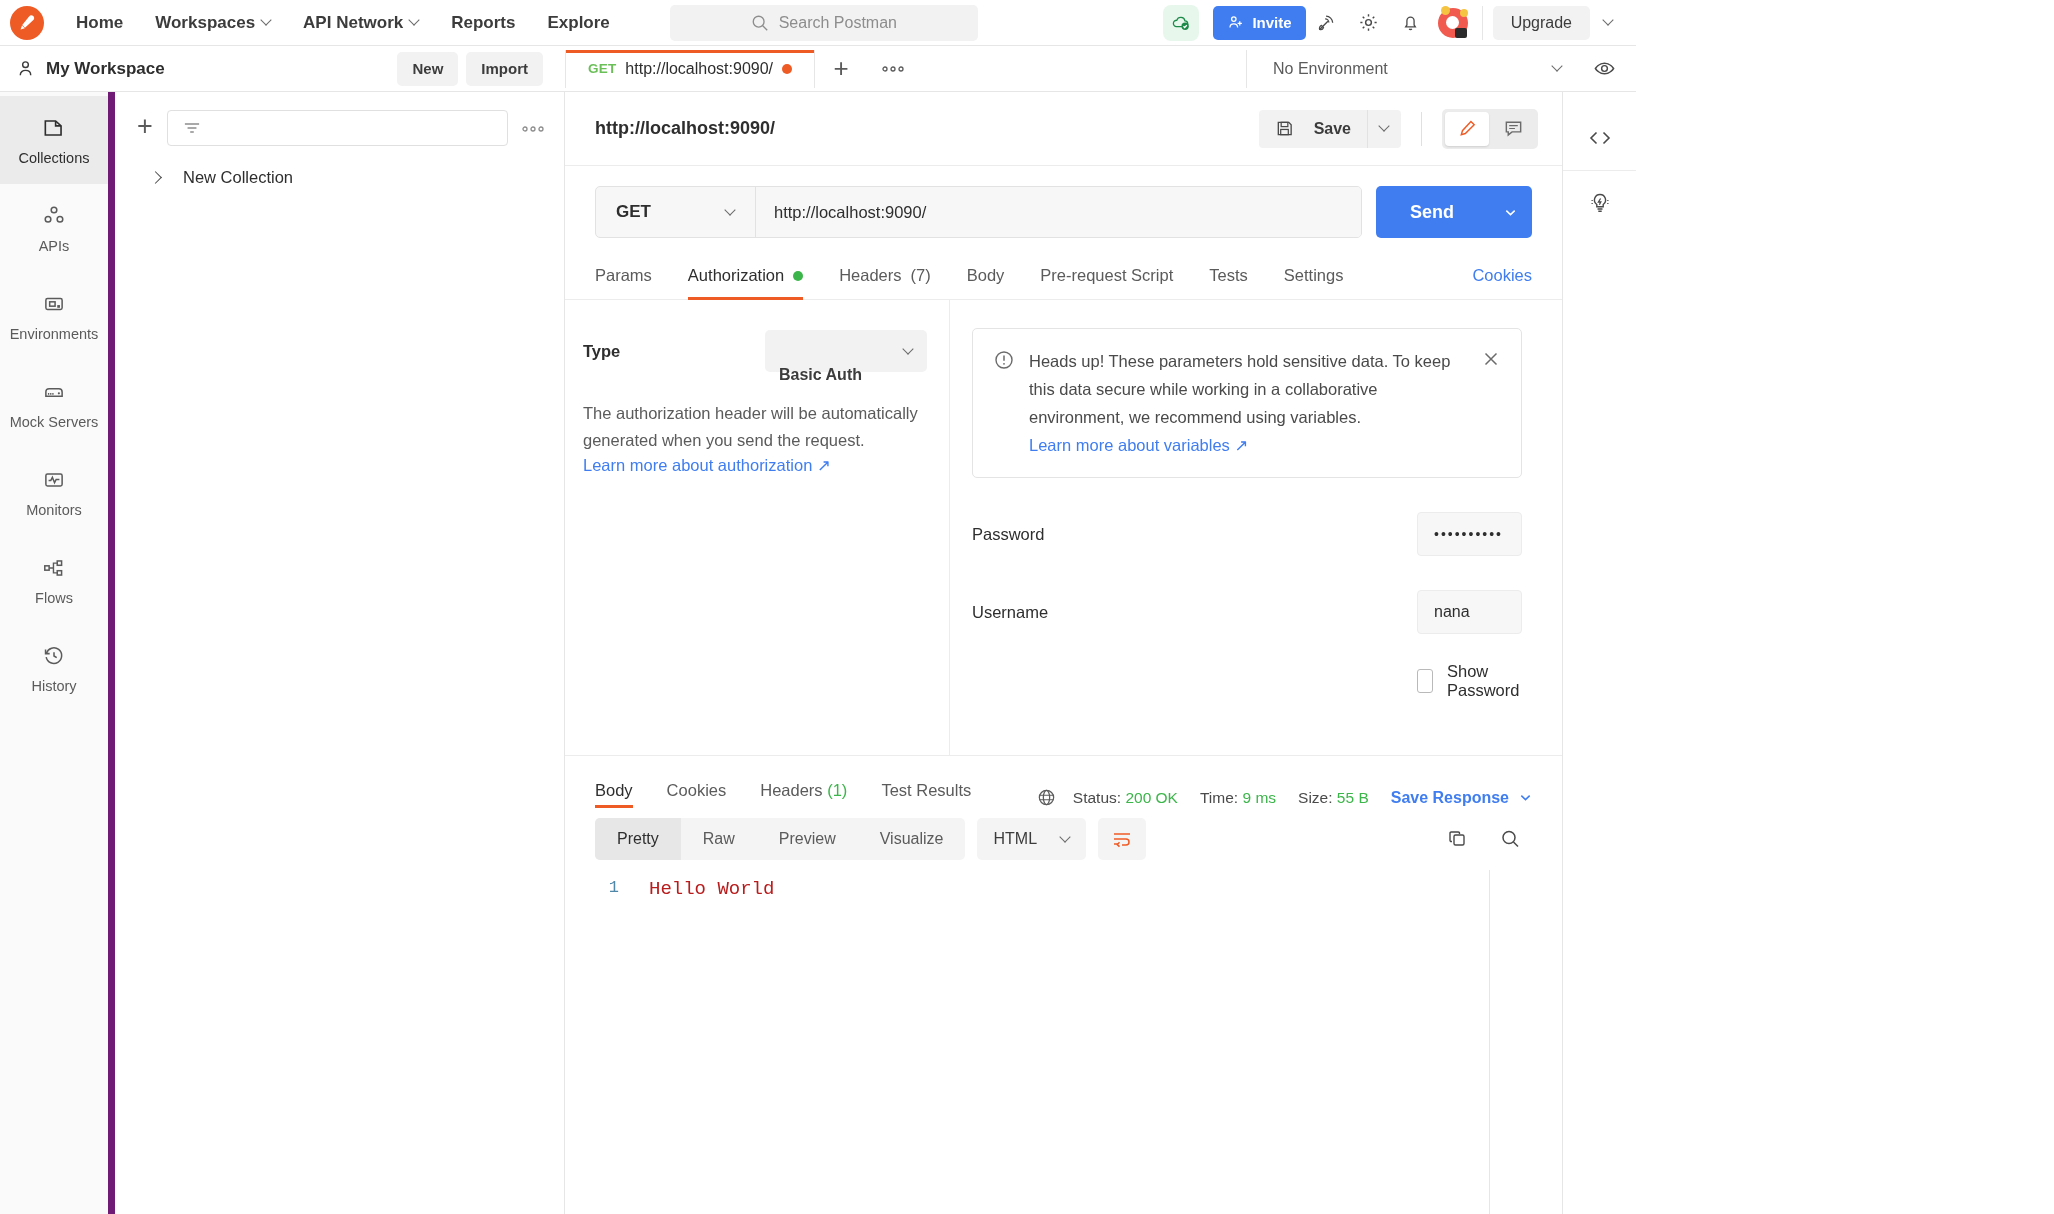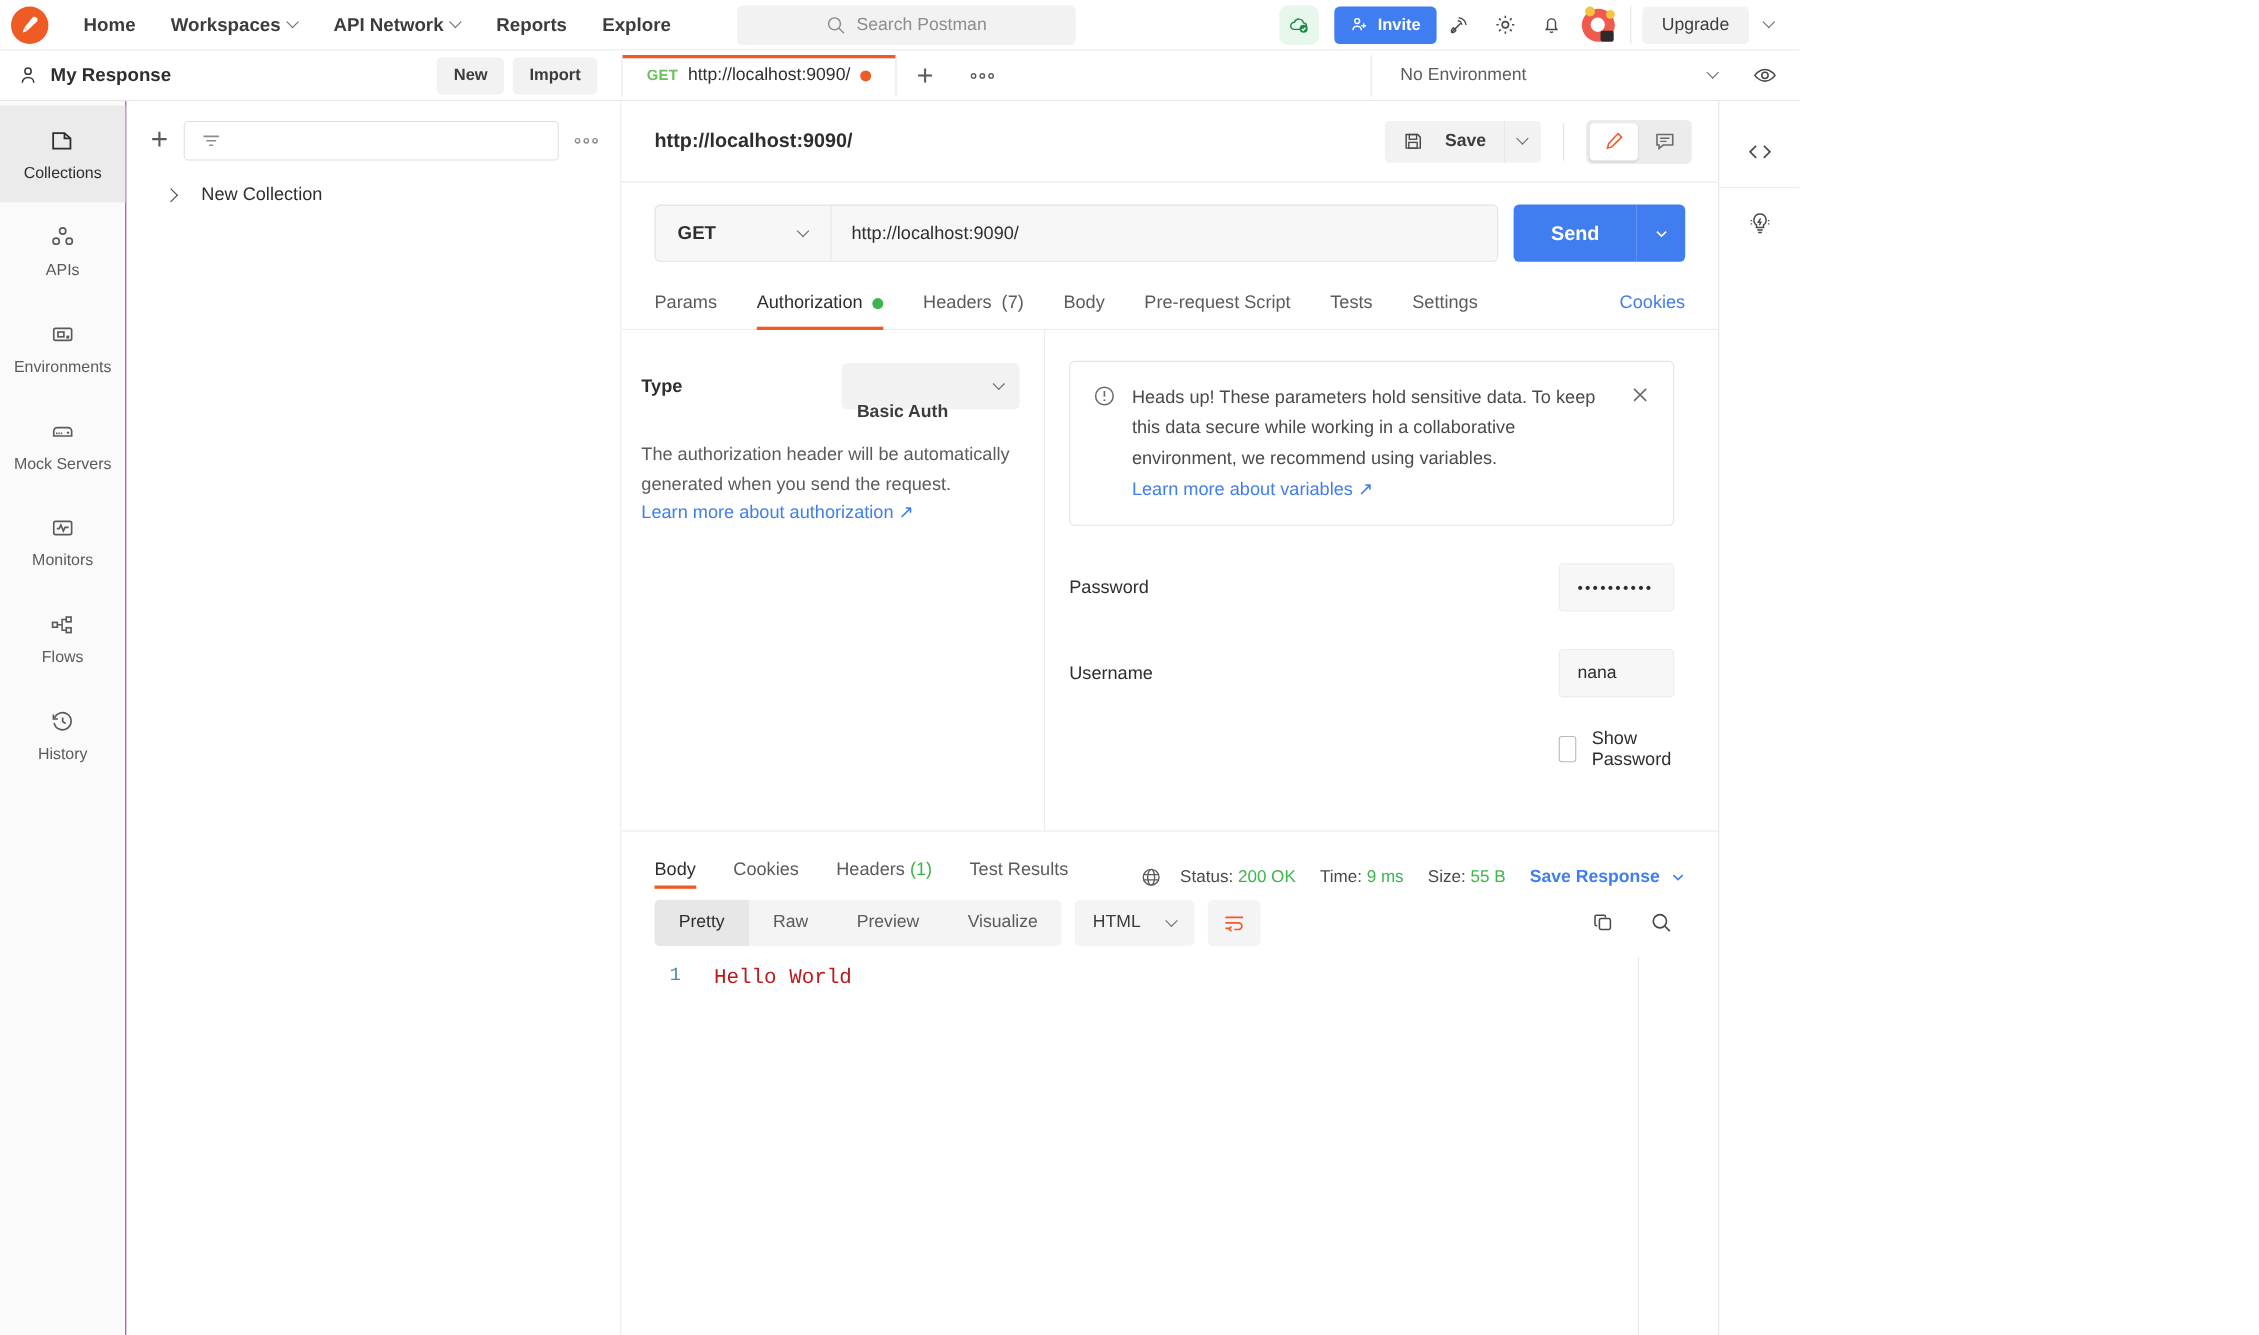--- a/index.html
+++ b/index.html
@@ -111,21 +111,21 @@
   .env-sel { display:flex; align-items:center; flex:1; cursor:pointer;}
   .env-name { font-size:16px; color:#5b5b5b; }
   .env-caret { margin-left:auto; margin-right: 22px;}
   .eye-btn { width:40px;height:38px;display:flex;align-items:center;justify-content:center;cursor:pointer;}
 
   
   .body { flex:1; display:flex; min-height:0; }
 
   
   .rail {
-    width: 115px; flex:none; border-right:1px solid #701a75; background:#fafafa;
+    width: 115px; flex:none; border-right:7px solid #701a75; background:#fafafa;
     display:flex; flex-direction:column; padding-top: 4px;
   }
   .rail-item {
     height: 88px; display:flex; flex-direction:column; align-items:center; justify-content:center;
     gap: 9px; cursor:pointer; color:#5b5b5b; font-size:14.5px;
   }
   .rail-item.active { background:#ebebeb; color:#2e2e2e; }
 
   
   .colpanel { width: 450px; flex:none; border-right:1px solid #e6e6e6; background:#fff; }
@@ -341,21 +341,21 @@
       </div>
     </div>
   </div>
 
   <div class="wsbar">
     <div class="ws-left">
       <svg width="19" height="19" viewBox="0 0 20 20" fill="none">
         <circle cx="10" cy="6" r="3" stroke="#3c3c3c" stroke-width="1.5"></circle>
         <path d="M4.5 17c0-3.2 2.5-5 5.5-5s5.5 1.8 5.5 5" stroke="#3c3c3c" stroke-width="1.5"></path>
       </svg>
-      <span class="ws-title">My Response</span>
+      <span class="ws-title">My Workspace</span>
       <div class="ws-actions">
         <div class="ws-btn">
           <span>New</span>
         </div>
         <div class="ws-btn">
           <span>Import</span>
         </div>
       </div>
     </div>
 

